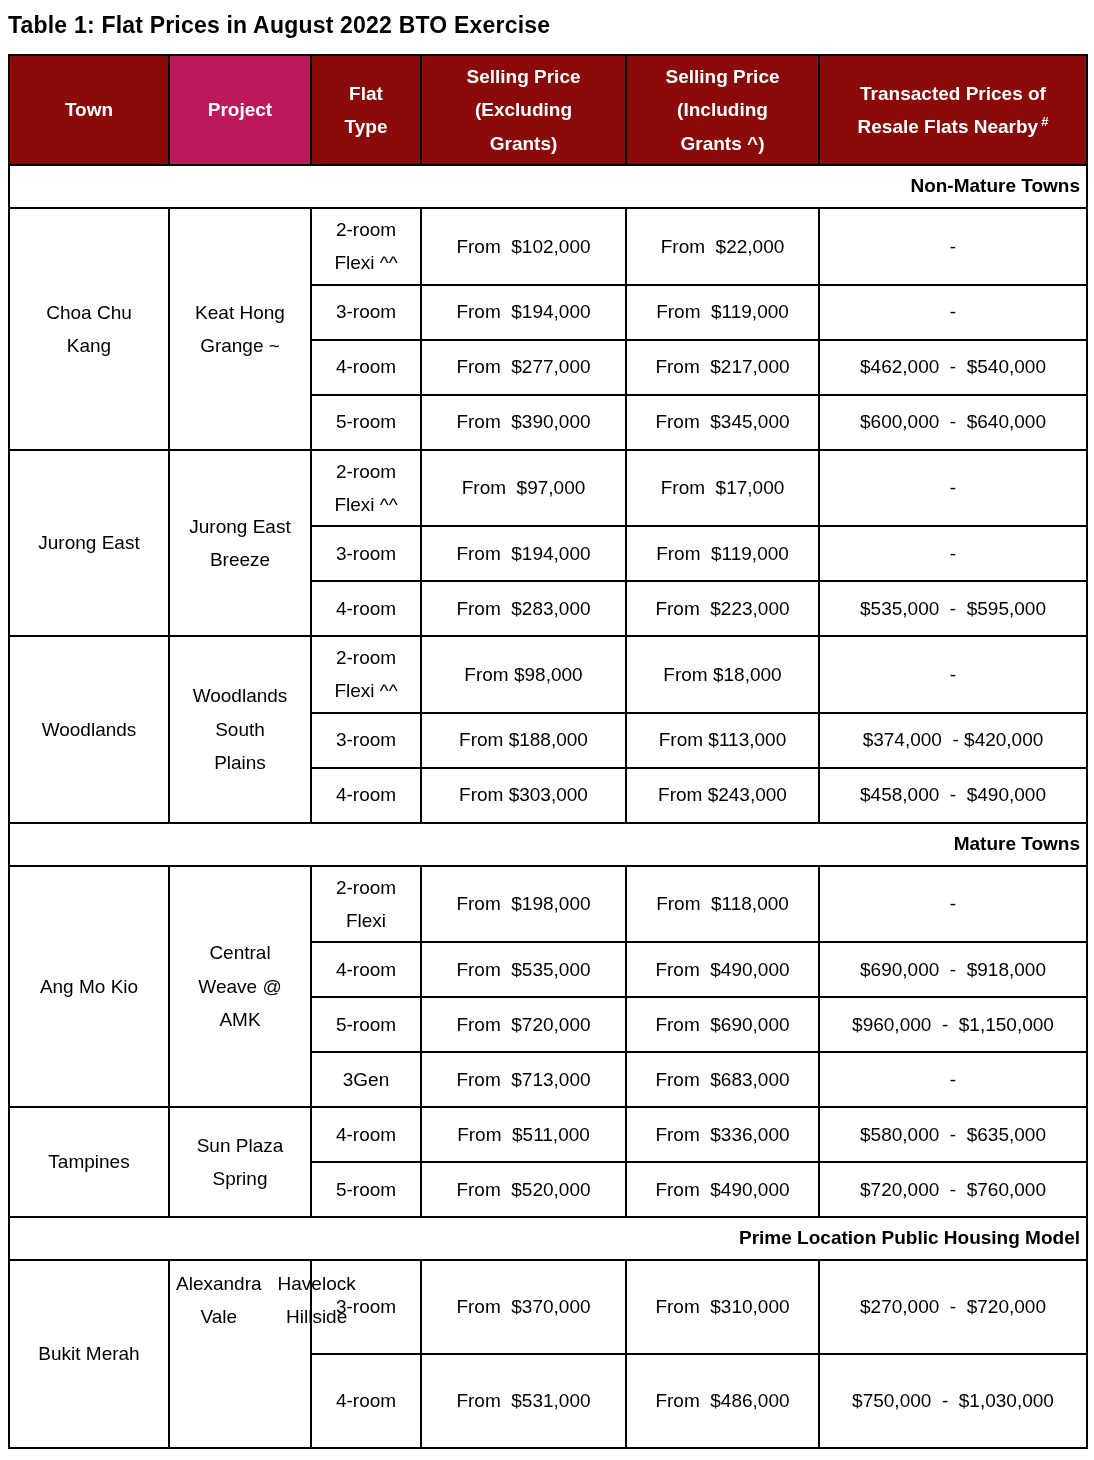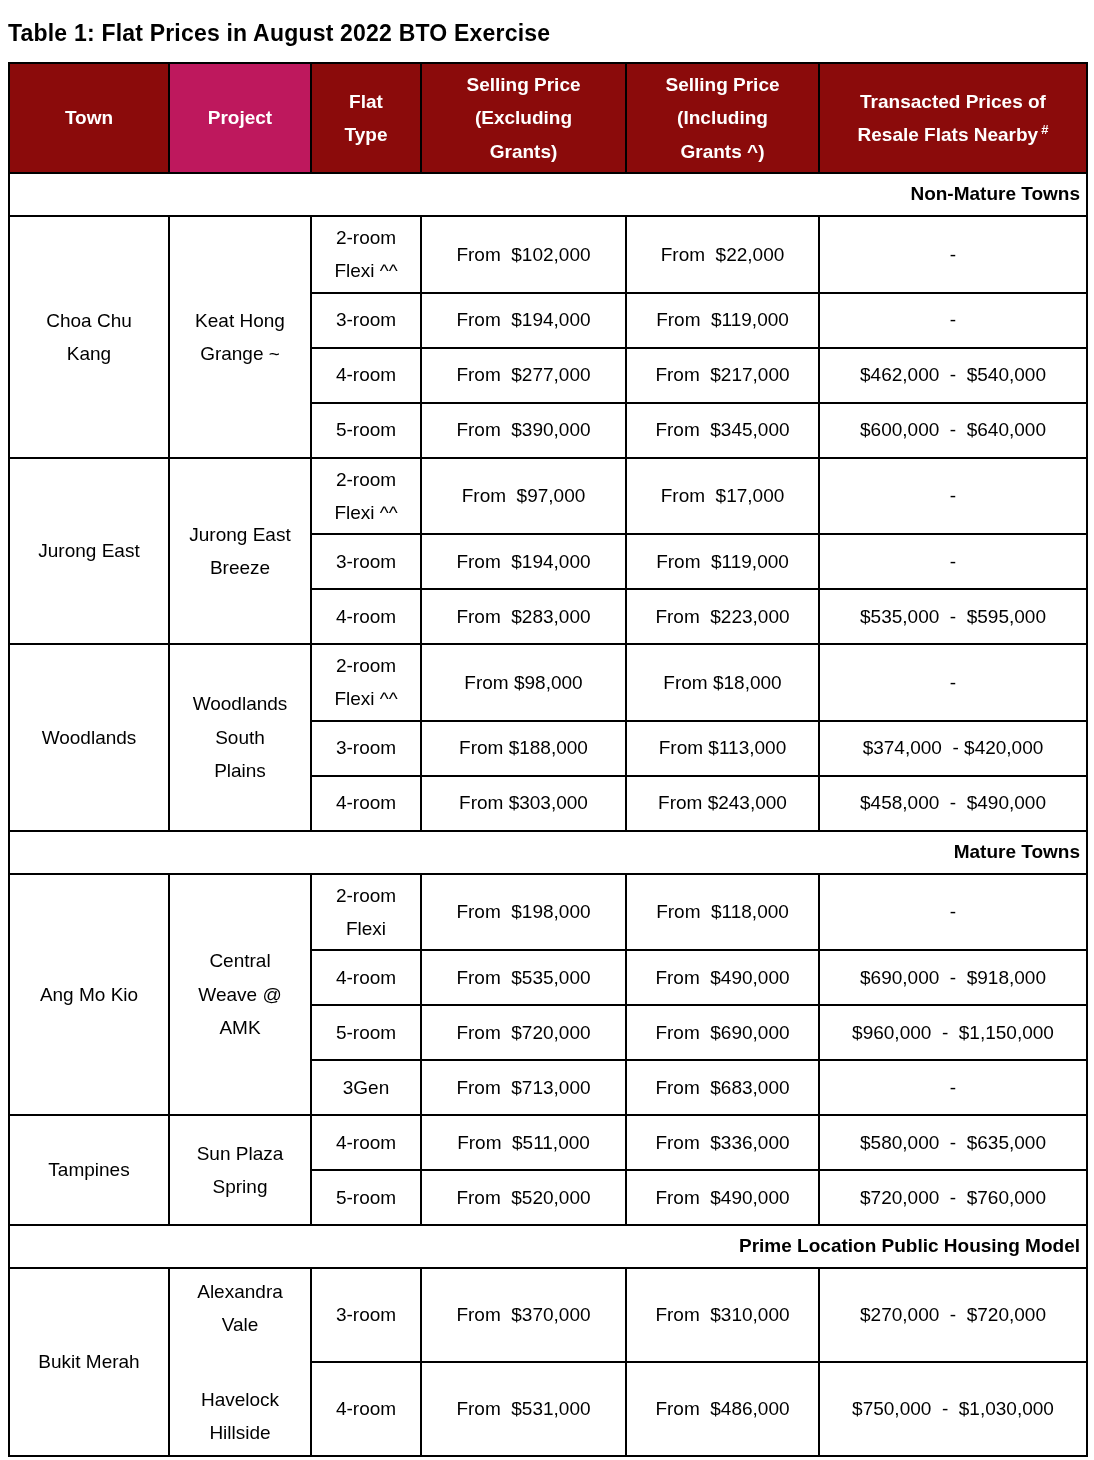--- a/index.html
+++ b/index.html
@@ -7,21 +7,21 @@
   body {
     width: 1094px; height: 1460px;
     font-family: "Liberation Sans", sans-serif;
     color: #000000;
     overflow: hidden;
   }
   .page { padding: 10px 8px 0 8px; }
   .doc-title {
     font-size: 23px;
     font-weight: bold;
-    margin: 10px 0 15px 0;
+    margin: 2px 0 15px 0;
     letter-spacing: 0.2px;
   }
   table.flat-table {
     border-collapse: collapse;
     table-layout: fixed;
     width: 1078px;
   }
   col.c-town    { width: 160px; }
   col.c-project { width: 142px; }
   col.c-flat    { width: 110px; }
@@ -51,23 +51,23 @@
   tr.section-row td {
     height: 43px;
     text-align: right;
     font-weight: bold;
     padding-left: 11px;
     line-height: 1.4;
   }
   td.project-cell-split { vertical-align: middle; }
   .project-split {
     display: flex;
-    flex-direction: column;
+    flex-direction: row;
     justify-content: space-between;
-    align-items: center;
+    align-items: flex-start;
     min-height: 178px;
     padding: 2px 0;
     gap: 16px;
   }
 </style>
 </head>
 <body>
 
 <div class="page">
   <div class="doc-title">Table 1: Flat Prices in August 2022 BTO Exercise</div>

